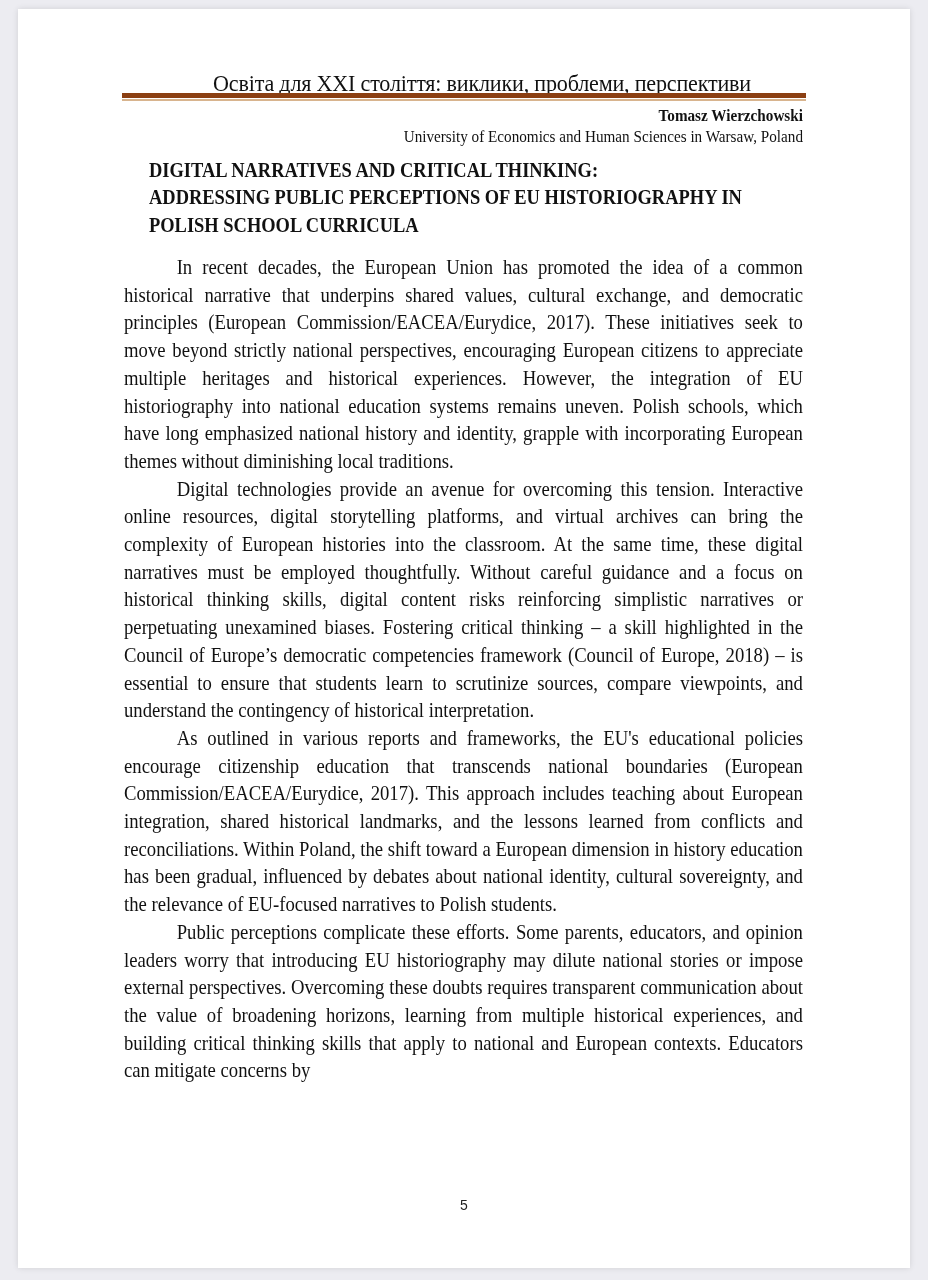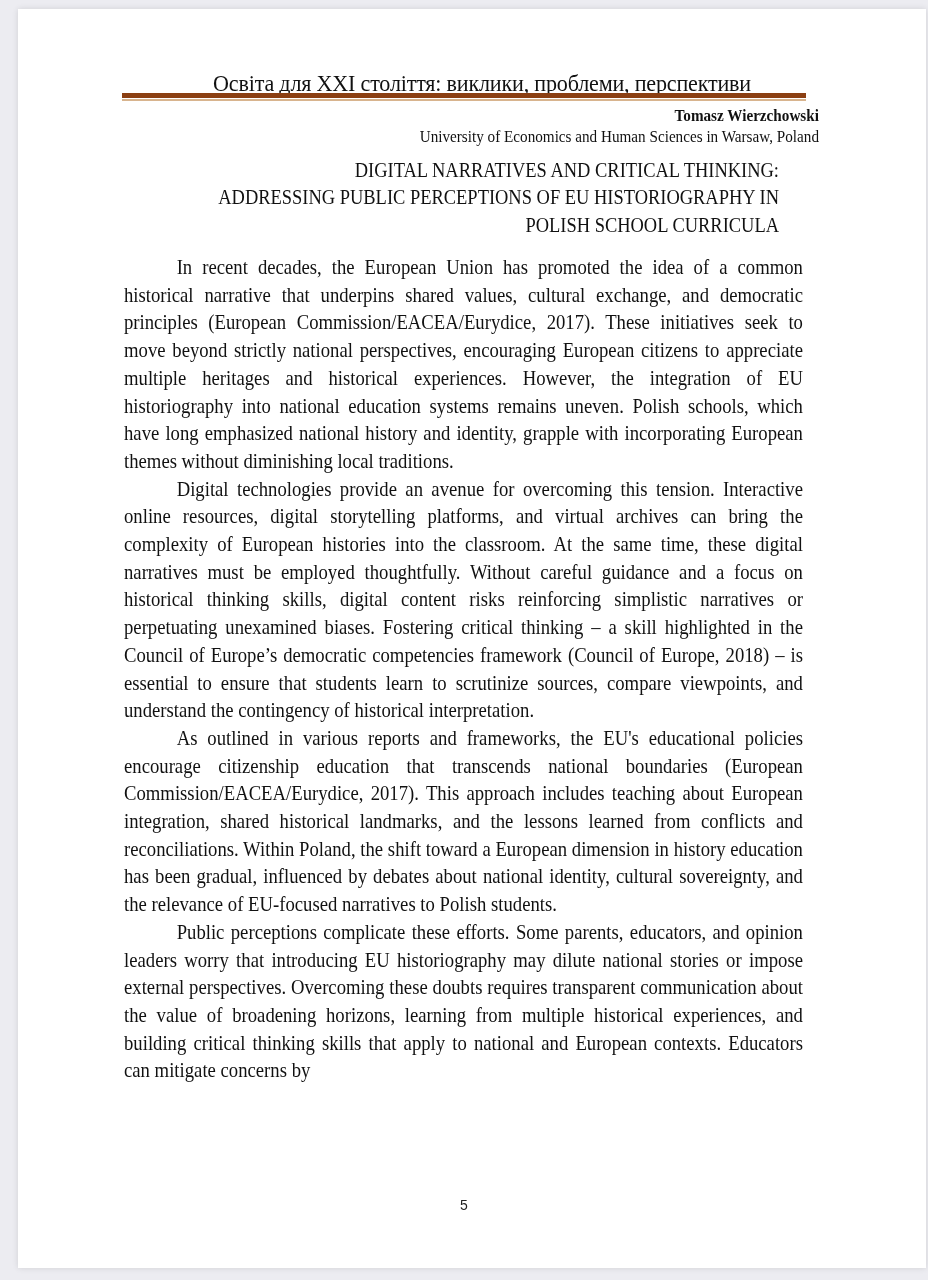--- a/index.html
+++ b/index.html
@@ -10,21 +10,20 @@
     overflow: hidden;
     font-family: "Liberation Serif", serif;
     color: #111;
   }
   .page {
     position: absolute;
     left: 18px; top: 9px;
     width: 892px; height: 1259px;
     background: #ffffff;
     box-shadow: 0 0 6px rgba(0,0,0,0.12);
-    padding-left: 16px;
   }
   .running-head {
     position: absolute;
     left: 104px; width: 720px; top: 61px;
     text-align: center;
     font-size: 23.5px;
     letter-spacing: -0.2px;
     transform: scaleX(0.94);
     transform-origin: center;
     white-space: nowrap;
@@ -54,22 +53,22 @@
     position: absolute;
     right: 107px; top: 118px;
     font-size: 16.5px;
     white-space: nowrap;
     transform: scaleX(0.92);
     transform-origin: right;
   }
   .title {
     position: absolute;
     left: 96px; width: 700px; top: 148px;
-    text-align: right;
-    font-weight: normal;
+    text-align: left;
+    font-weight: bold;
     font-size: 20.5px;
     line-height: 27.3px;
   }
   .title-line {
     display: block;
     white-space: nowrap;
     transform: scaleX(0.9);
     transform-origin: center;
   }
   .body-text {

